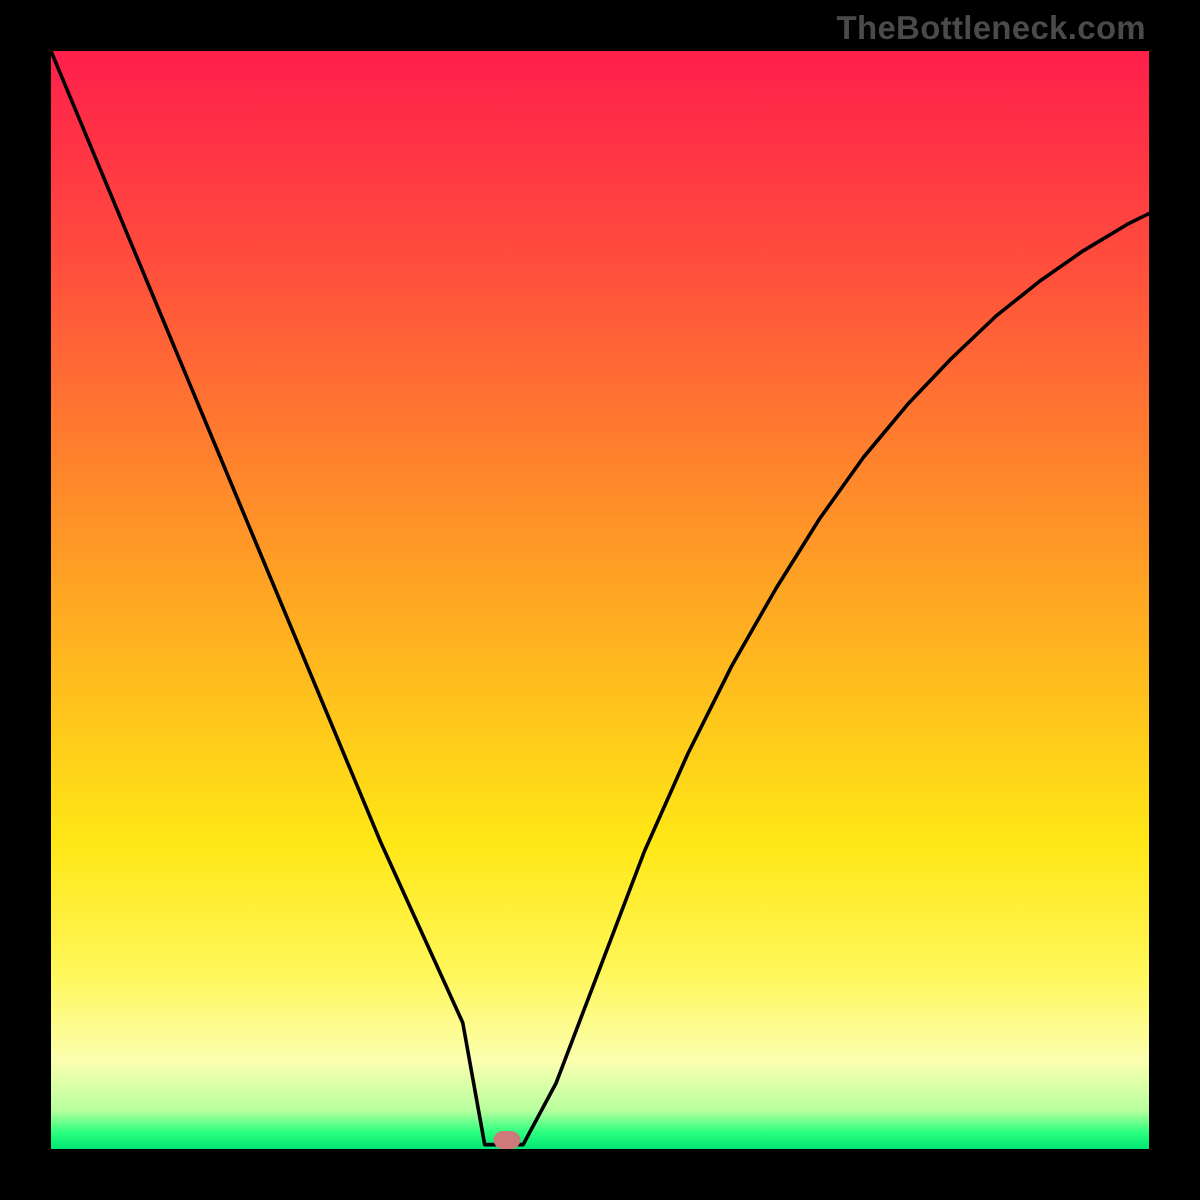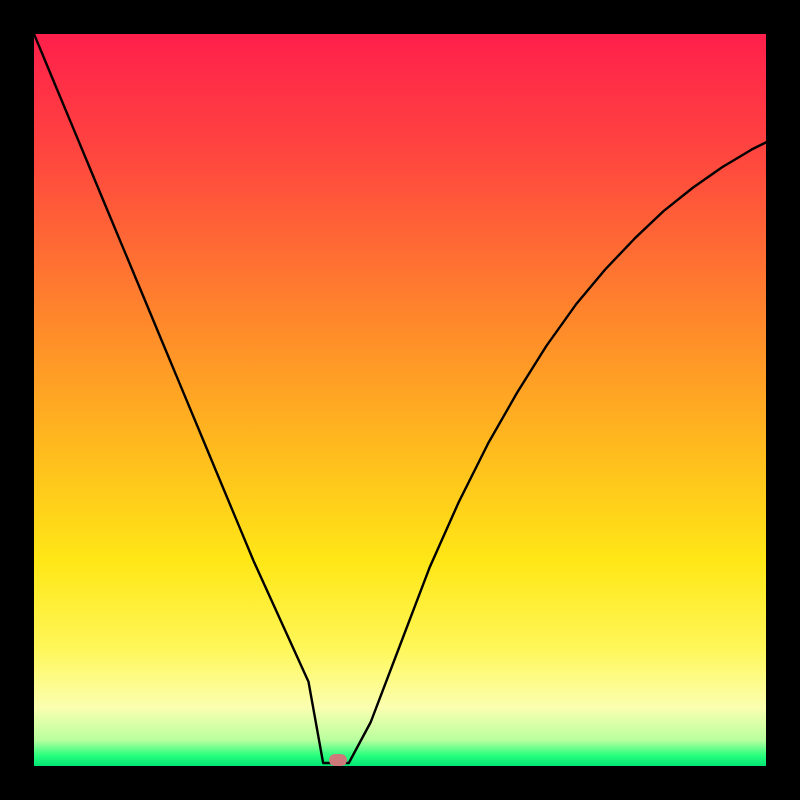--- a/index.html
+++ b/index.html
@@ -75,13 +75,14 @@
             <stop offset="100%" stop-color="#00e674"></stop>
           </linearGradient>
       </defs>
       <rect x="0" y="0" width="100" height="100" fill="url(#g)"></rect>
     </svg>
     <svg class="curve-svg" viewBox="0 0 732 732" preserveAspectRatio="none">
       <path id="curve-path" fill="none" stroke="#000" stroke-width="2.4" stroke-linejoin="round" stroke-linecap="round" d="M 0 0 L 18.3 43.92000000000004 L 36.6 87.84 L 54.9 131.76000000000005 L 73.2 175.68 L 91.5 219.60000000000002 L 109.8 263.52 L 128.1 307.44000000000005 L 146.4 351.36 L 164.70000000000002 395.28000000000003 L 183 439.2 L 201.3 483.11999999999995 L 219.6 527.04 L 237.9 567.3000000000001 L 256.2 607.56 L 274.5 647.82 L 289.14 729.072 L 314.76 729.072 L 336.72 688.0799999999999 L 366 611.22 L 395.28000000000003 534.36 L 424.55999999999995 468.48 L 453.84 409.92 L 483.12 358.68 L 512.4 311.83200000000005 L 541.68 270.84 L 570.96 235.70399999999998 L 600.24 204.96 L 629.52 177.144 L 658.8000000000001 153.71999999999997 L 688.0799999999999 133.22400000000005 L 717.36 115.65600000000002 L 732 108.33600000000001"></path>
     </svg>
     <div class="marker" id="marker" style="left: 294.78px; top: 720.144px;"></div>
   </div>
+  <div class="watermark">TheBottleneck.com</div>
 </div>
 
 </body></html>

